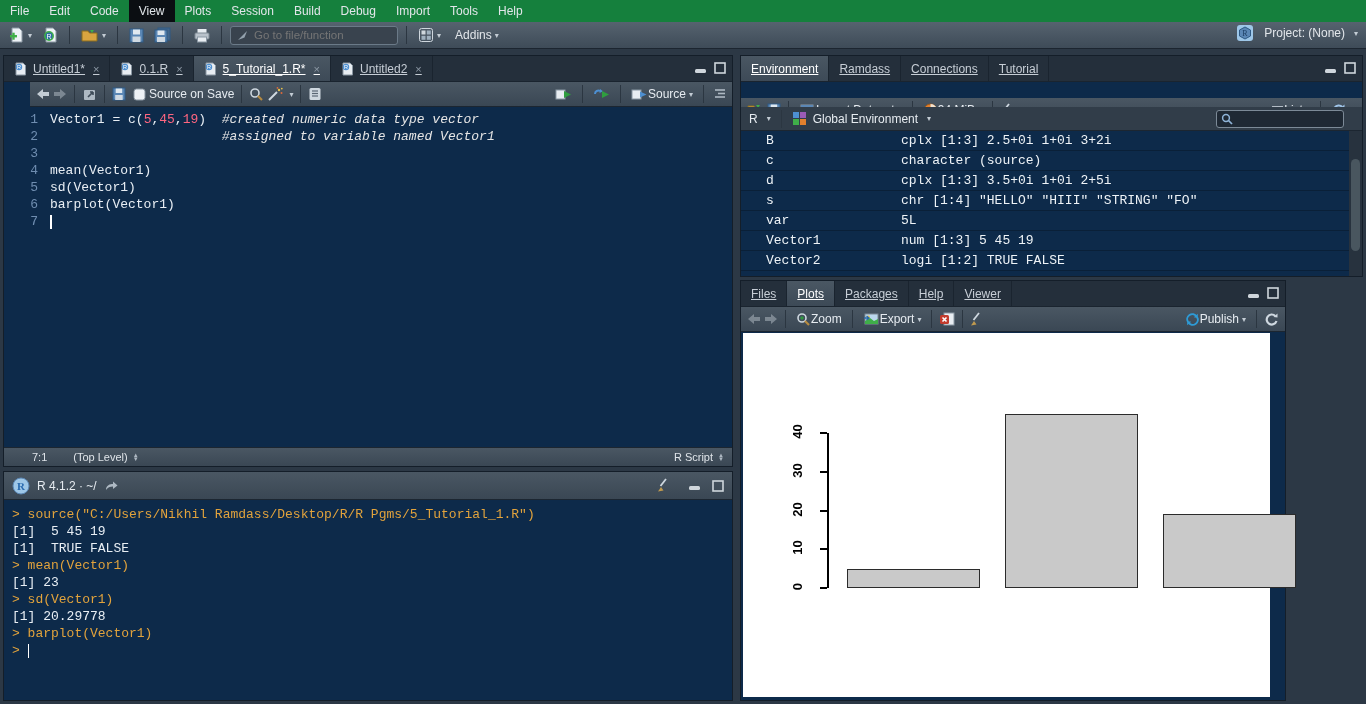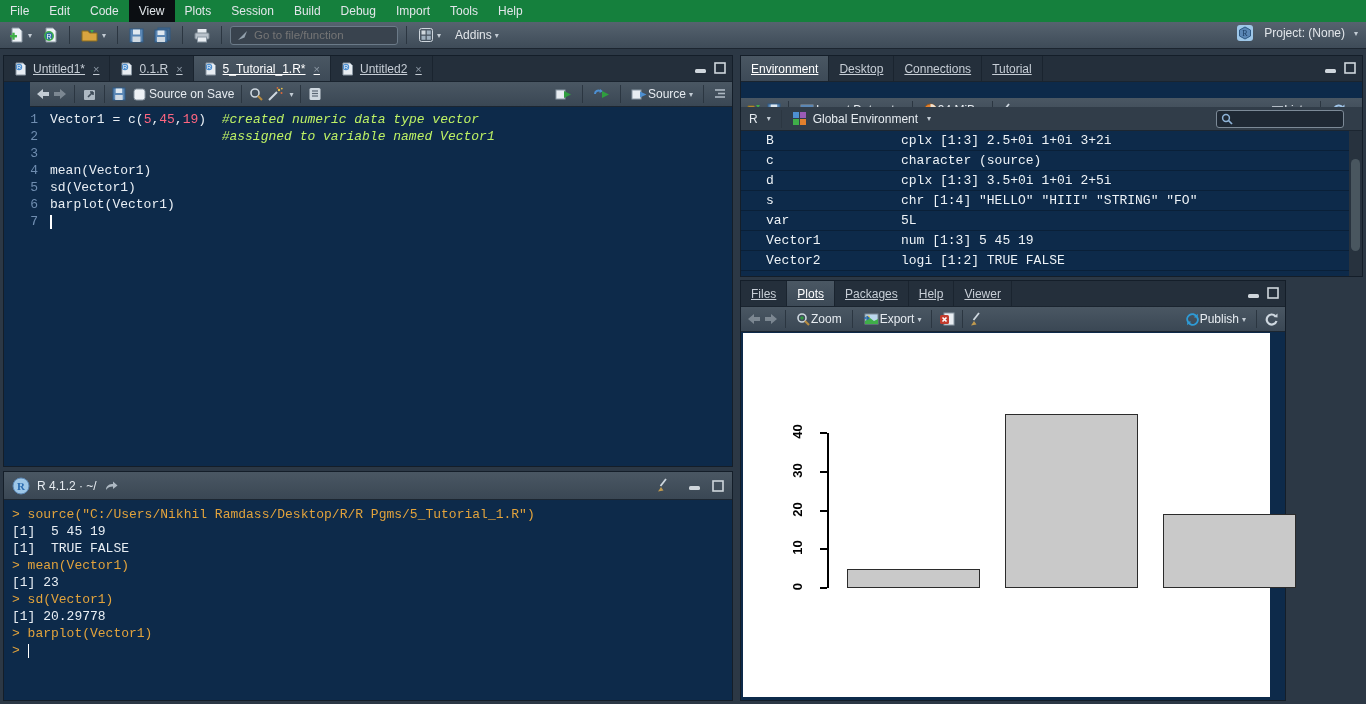--- a/index.html
+++ b/index.html
@@ -43,21 +43,21 @@
                   border-bottom:1px solid #1c2631; display:flex; align-items:center; padding:0 6px; gap:3px; }
   .pt-label { color:#e6ebf0; font-size:12px; }
 
   
   #code-area { position:absolute; left:0; top:51px; right:0; bottom:19px; overflow:hidden;
                font-size:13px; line-height:17px; padding-top:4px; }
   .code-line { display:flex; white-space:pre; }
   .gutter { width:46px; text-align:right; padding-right:12px; color:#6f8db0; flex:none; }
   .code-text { color:#e8eef4; }
   .seg-num { color:#ff6680; }
-  .seg-comment { color:#bef264; font-style:italic; }
+  .seg-comment { color:#e5e5e5; font-style:italic; }
   .cursor-bar { display:inline-block; width:1.5px; height:14px; background:#ffffff; vertical-align:text-bottom; }
   #source-statusbar { position:absolute; left:0; right:0; bottom:0; height:19px;
                       background:linear-gradient(#4a5763,#3a4754); border-top:1px solid #1c2631;
                       display:flex; align-items:center; font-size:11px; color:#dfe4e9; }
   .spin { display:inline-flex; flex-direction:column; line-height:4px; font-size:6px; color:#aeb8c2; margin-left:5px; }
 
   
   #console-header { position:absolute; left:0; top:0; right:0; height:28px;
                     background:linear-gradient(#4a5763,#3a4754); border-bottom:1px solid #1c2631;
                     display:flex; align-items:center; padding:0 8px; gap:7px; }
@@ -312,20 +312,34 @@
   </div>
   <div id="code-area" class="mono">
       <div class="code-line"><div class="gutter">1</div><div class="code-text"><span class="code-text">Vector1 = c(</span><span class="seg-num">5</span><span class="code-text">,</span><span class="seg-num">45</span><span class="code-text">,</span><span class="seg-num">19</span><span class="code-text">)</span><span class="code-text">  </span><span class="seg-comment">#created numeric data type vector</span></div></div>
       <div class="code-line"><div class="gutter">2</div><div class="code-text"><span class="code-text">                      </span><span class="seg-comment">#assigned to variable named Vector1</span></div></div>
       <div class="code-line"><div class="gutter">3</div><div class="code-text"></div></div>
       <div class="code-line"><div class="gutter">4</div><div class="code-text"><span class="code-text">mean(Vector1)</span></div></div>
       <div class="code-line"><div class="gutter">5</div><div class="code-text"><span class="code-text">sd(Vector1)</span></div></div>
       <div class="code-line"><div class="gutter">6</div><div class="code-text"><span class="code-text">barplot(Vector1)</span></div></div>
       <div class="code-line"><div class="gutter">7</div><div class="code-text"><span class="cursor-bar"></span></div></div>
     </div>
+  <div id="source-statusbar">
+    <span style="margin-left:28px;">7:1</span>
+    <span style="margin-left:26px;">(Top Level)</span>
+    <span class="spin">
+        <span>▲</span>
+        <span>▼</span>
+      </span>
+    <span style="flex:1"></span>
+    <span>R Script</span>
+    <span class="spin" style="margin-right:8px;">
+        <span>▲</span>
+        <span>▼</span>
+      </span>
+  </div>
 </div>
 
 <div id="console-pane" class="pane">
   <div id="console-header">
     <svg class="ic" width="18" height="18">
         <circle cx="9" cy="9" r="8" fill="#9ec7e8"></circle>
         <circle cx="9" cy="9" r="8" fill="none" stroke="#5b87b5"></circle>
         <text x="9" y="13" font-size="11" font-weight="bold" fill="#2a6bb0" text-anchor="middle" font-family="Liberation Serif, serif">R</text>
       </svg>
     <span class="pt-label">R 4.1.2 · ~/</span>
@@ -343,21 +357,21 @@
     <svg class="ic" width="12" height="12" style="margin-left:4px;">
         <rect x="1" y="1" width="10" height="10" fill="none" stroke="#cfd6dc" stroke-width="1.6"></rect>
       </svg>
   </div>
   <div id="console-body" class="mono"><div class="con-input">&gt; source("C:/Users/Nikhil Ramdass/Desktop/R/R Pgms/5_Tutorial_1.R")</div><div class="con-output">[1]  5 45 19</div><div class="con-output">[1]  TRUE FALSE</div><div class="con-input">&gt; mean(Vector1)</div><div class="con-output">[1] 23</div><div class="con-input">&gt; sd(Vector1)</div><div class="con-output">[1] 20.29778</div><div class="con-input">&gt; barplot(Vector1)</div><div class="con-input">&gt; <span class="cursor-bar"></span></div></div>
 </div>
 
 <div id="env-pane" class="pane">
   <div class="tab-bar" id="env-tabs">
       <div class="tab active">Environment</div>
-      <div class="tab">Desktop</div>
+      <div class="tab">Ramdass</div>
       <div class="tab">Connections</div>
       <div class="tab">Tutorial</div>
     </div>
   <div class="winbtns">
     <svg class="ic" width="13" height="11">
         <rect x="1" y="6" width="11" height="4" rx="1.5" fill="#cfd6dc"></rect>
       </svg>
     <svg class="ic" width="12" height="12">
         <rect x="1" y="1" width="10" height="10" fill="none" stroke="#cfd6dc" stroke-width="1.6"></rect>
       </svg>

